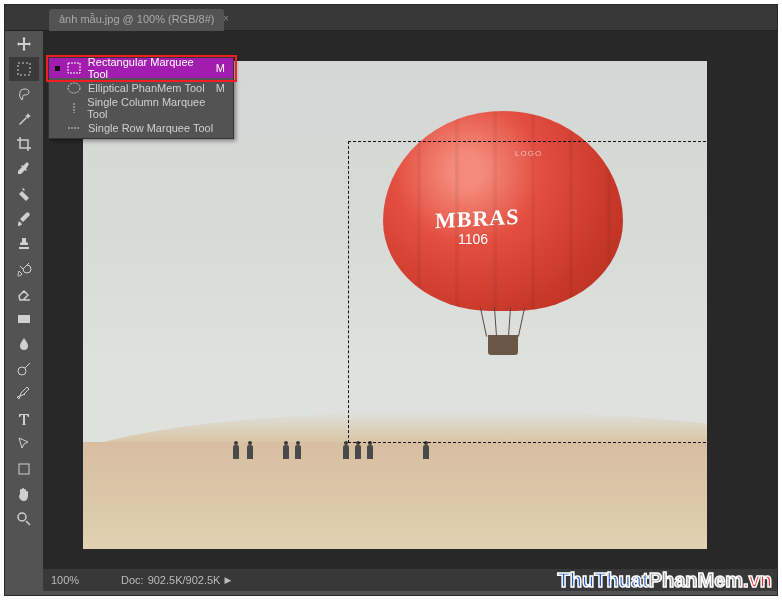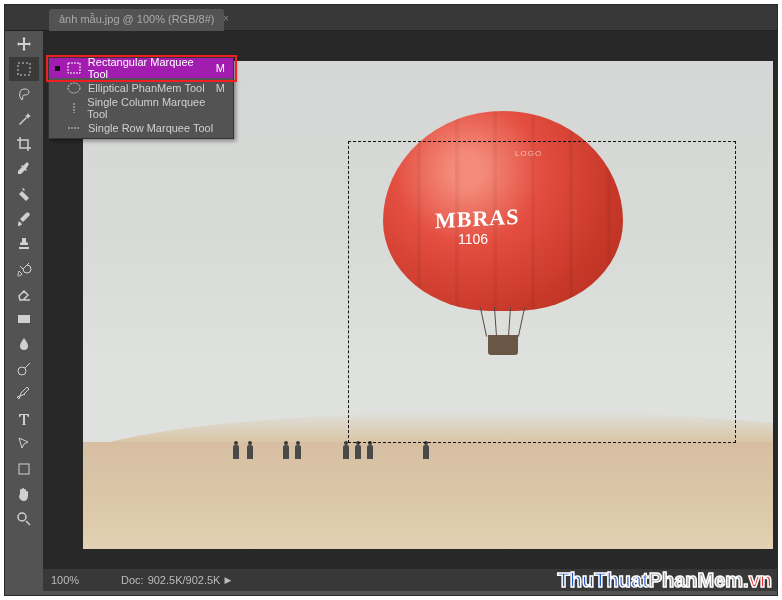--- a/index.html
+++ b/index.html
@@ -57,21 +57,21 @@
 }
 .toolbtn.active { background: #3a3a3a; }
 .toolbtn svg { width: 16px; height: 16px; }
 .canvas-area {
   position: absolute; left: 38px; top: 26px;
   width: 734px; height: 538px;
   background: #282828;
 }
 .canvas-inner {
   position: absolute; left: 40px; top: 30px;
-  width: 690px; height: 488px;
+  width: 624px; height: 488px;
   background: #d8d8d6;
   overflow: hidden;
 }
 
 .sky {
   position: absolute; left: 0; top: 0; width: 100%; height: 78%;
   background: linear-gradient(180deg, #d5d7d6 0%, #d8dad7 45%, #dfe1de 80%);
 }
 .sand {
   position: absolute; left: 0; bottom: 0; width: 100%; height: 22%;

